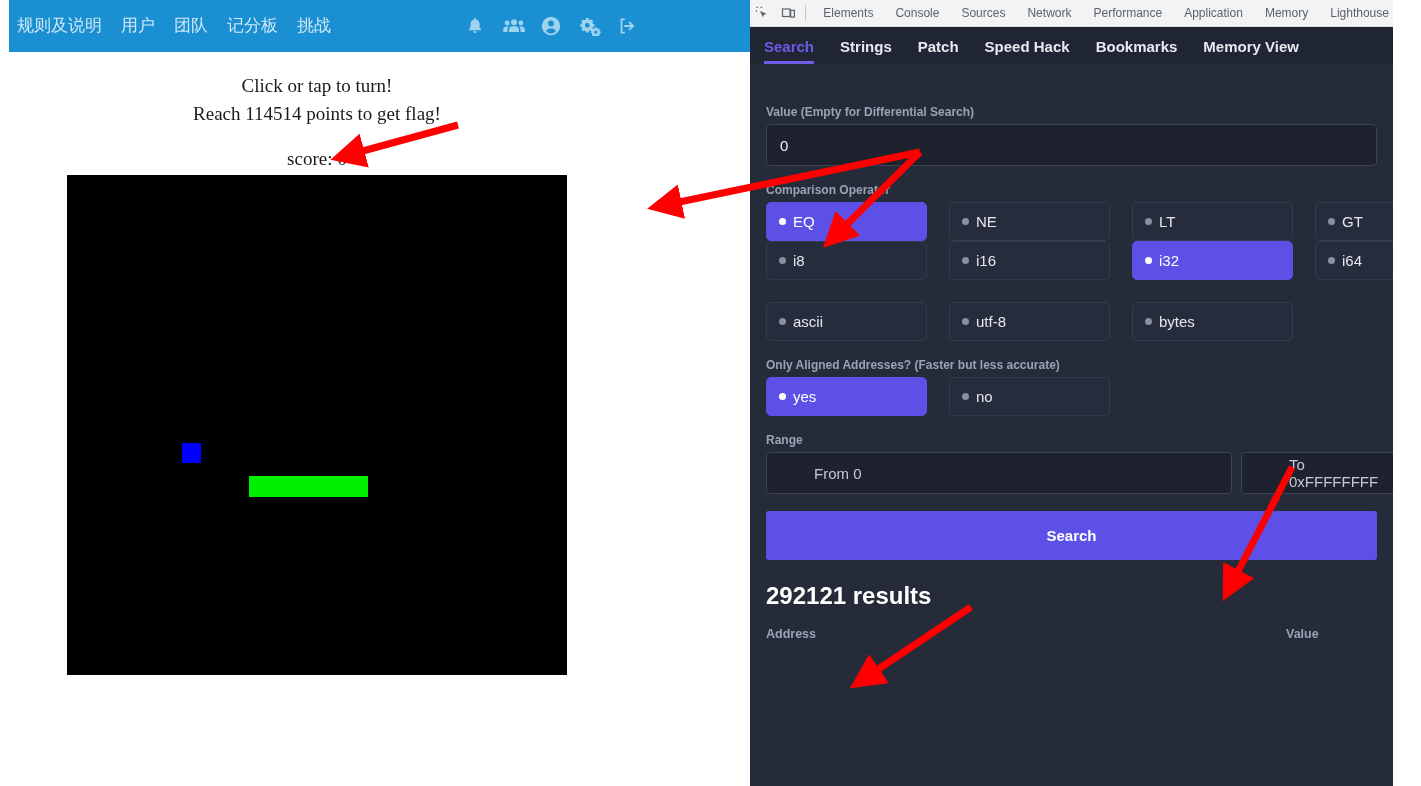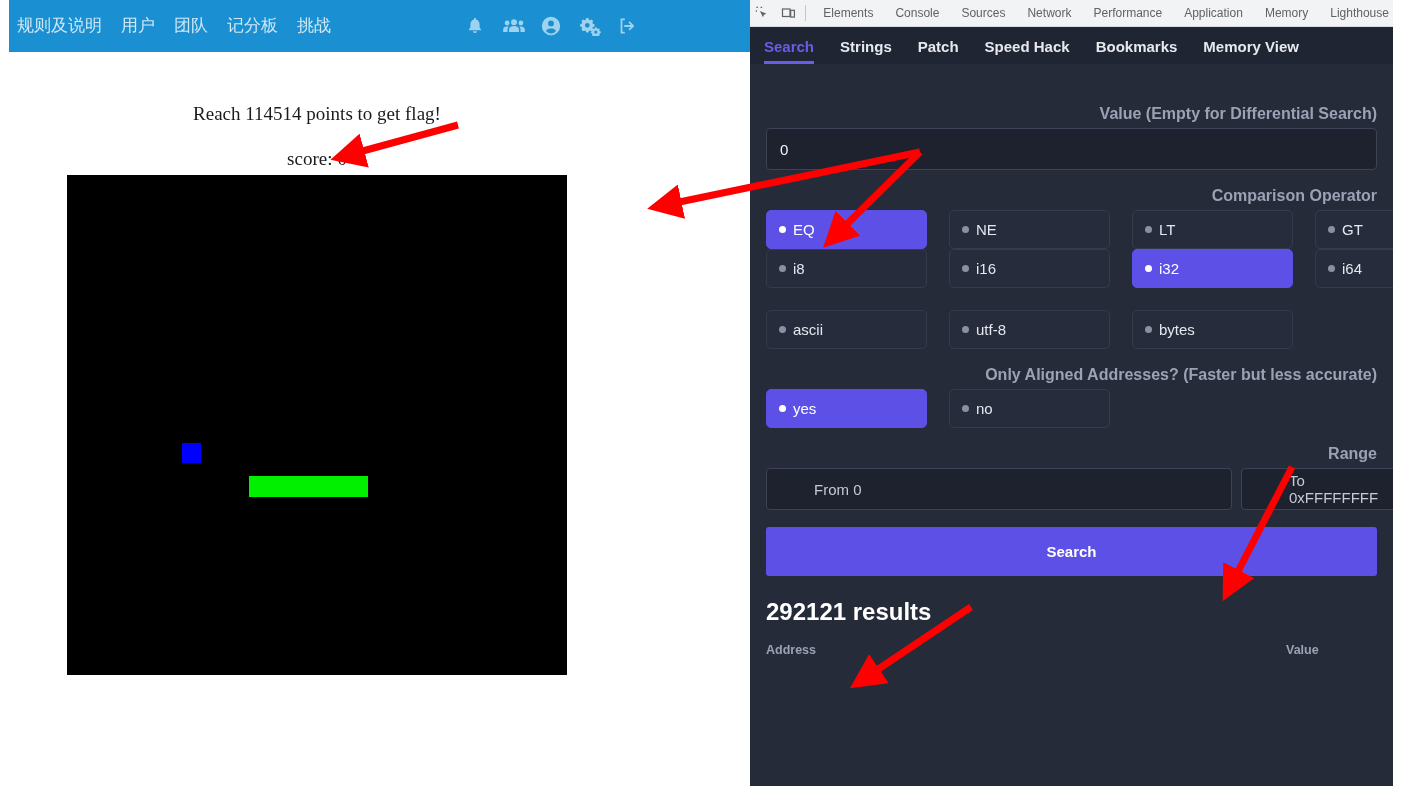--- a/index.html
+++ b/index.html
@@ -146,25 +146,24 @@
     position: absolute;
     left: 0; top: 64px;
     width: 643px; height: 722px;
     background: #262b3a;
     padding: 0 16px;
     overflow: hidden;
   }
 
   .field-label {
     color: #9aa2b4;
-    font-size: 16px;
+    font-size: 12px;
     font-weight: bold;
     margin-bottom: 5px;
     white-space: nowrap;
-    text-align: right;
   }
   .text-input {
     height: 42px;
     background: #1e222e;
     border: 1px solid #3c4357;
     border-radius: 4px;
     color: #f0f2f7;
     font-size: 15px;
     padding: 0 13px;
     display: flex; align-items: center;
@@ -288,20 +287,21 @@
         <span class="nav-icon">
           <svg width="20" height="20" viewBox="0 0 20 20" fill="#9ed2ef">
             <path d="M7.8 2.4H3.6v15.2h4.2v-1.8H5.4V4.2h2.4V2.4z"></path>
             <path d="M12.7 5.3l-1.3 1.3 2.4 2.4H7.3v1.9h6.5l-2.4 2.4 1.3 1.3 4.7-4.7-4.7-4.6z"></path>
           </svg>
         </span>
       </div>
     </div>
 
     <div id="game-area">
+      <div id="line1" class="game-text">Click or tap to turn!</div>
       <div id="line2" class="game-text">Reach 114514 points to get flag!</div>
       <div id="score-line" class="game-text">
         <span>score:</span><span id="score-val">0</span>
       </div>
 
       <div id="canvas">
         <div id="player"></div>
         <div id="platform"></div>
       </div>
     </div>

